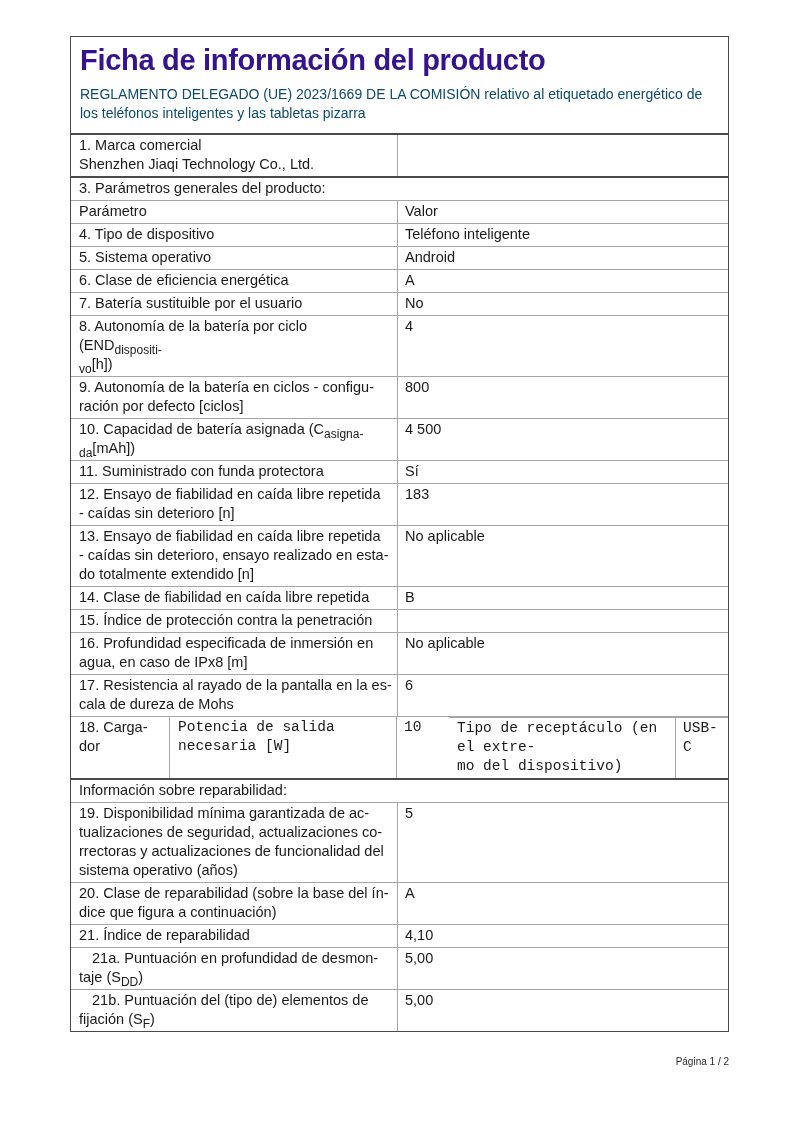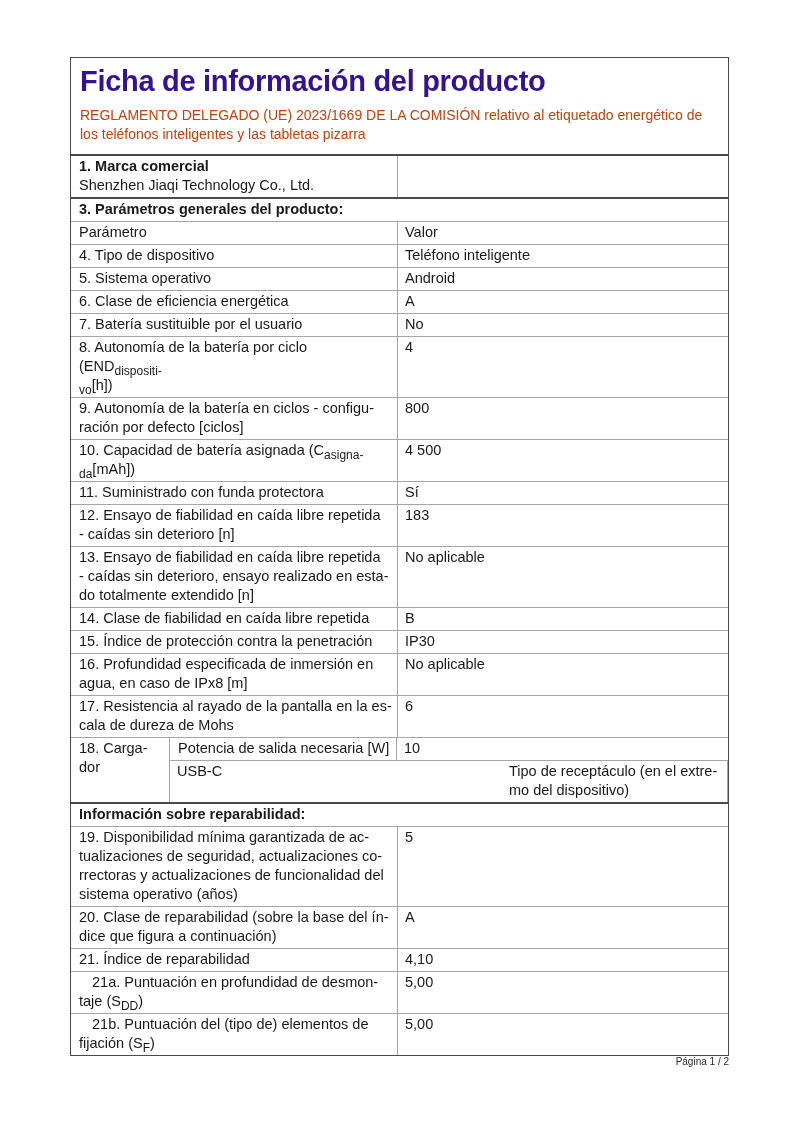--- a/index.html
+++ b/index.html
@@ -1,29 +1,29 @@
 <!DOCTYPE html>
 <html><head>
 <meta charset="utf-8">
 <style>
   html,body{margin:0;padding:0;background:#ffffff;}
   body{width:800px;height:1131px;position:relative;font-family:"Liberation Sans",sans-serif;color:#1a1a1a;overflow:hidden;}
-  .doc{position:absolute;left:70px;top:57px;width:659px;box-sizing:border-box;border:1.5px solid #4a4a4a;background:#fff;}
+  .doc{position:absolute;left:70px;top:36px;width:659px;box-sizing:border-box;border:1.5px solid #4a4a4a;background:#fff;}
   .title-block{padding:7px 6px 10px 9px;}
   .title-block h1{margin:0 0 8px 0;font-size:29px;font-weight:bold;letter-spacing:-0.3px;line-height:1.15;}
-  .subtitle{margin:0;font-size:14px;line-height:19px;color:#c2410c;}
+  .subtitle{margin:0;font-size:14px;line-height:19px;color:#0c4a6e;}
   .row{display:flex;border-top:1px solid #a6a6a6;}
   .row.thick{border-top:2px solid #4a4a4a;}
   .cell{box-sizing:border-box;padding:1px 6px 2px 8px;line-height:19px;font-size:14.5px;}
   .c-label{flex:0 0 327px;border-right:1px solid #a6a6a6;padding-right:4px;}
   .c-value{flex:1;padding-left:7px;}
   .full{flex:1;border-right:none;}
-  .bold{font-weight:bold;}
+  .bold{font-weight:normal;}
   .g-left{flex:0 0 99px;border-right:1px solid #a6a6a6;}
-  .g-stack{flex:1;display:flex;flex-direction:column;}
+  .g-stack{flex:1;display:flex;flex-direction:row;font-family:Liberation Mono, monospace;}
   .g-row{display:flex;flex:1;}
   .g-sep{border-top:1px solid #a6a6a6;}
   .g-mid{flex:0 0 227px;border-right:1px solid #a6a6a6;padding-right:2px;}
   .g-val{flex:1;padding-left:7px;}
   .indent{text-indent:13px;}
   sub{font-size:12px;line-height:0;}
   .page-footer{position:absolute;top:1056px;right:71px;font-size:10px;color:#2b2b2b;}
 </style>
 </head>
 <body>
@@ -86,40 +86,39 @@
       <div class="row">
         <div class="cell c-label">13. Ensayo de fiabilidad en caída libre repetida<br>- caídas sin deterioro, ensayo realizado en esta-<br>do totalmente extendido [n]</div>
         <div class="cell c-value">No aplicable</div>
       </div>
       <div class="row">
         <div class="cell c-label">14. Clase de fiabilidad en caída libre repetida</div>
         <div class="cell c-value">B</div>
       </div>
       <div class="row">
         <div class="cell c-label">15. Índice de protección contra la penetración</div>
-        <div class="cell c-value">IP30</div>
       </div>
       <div class="row">
         <div class="cell c-label">16. Profundidad especificada de inmersión en<br>agua, en caso de IPx8 [m]</div>
         <div class="cell c-value">No aplicable</div>
       </div>
       <div class="row">
         <div class="cell c-label">17. Resistencia al rayado de la pantalla en la es-<br>cala de dureza de Mohs</div>
         <div class="cell c-value">6</div>
       </div>
       <div class="row">
         <div class="cell g-left">18. Carga-<br>dor</div>
         <div class="g-stack">
           <div class="g-row">
             <div class="cell g-mid">Potencia de salida necesaria [W]</div>
             <div class="cell g-val">10</div>
           </div>
           <div class="g-row g-sep">
+            <div class="cell g-mid">Tipo de receptáculo (en el extre-<br>mo del dispositivo)</div>
             <div class="cell g-val">USB-C</div>
-            <div class="cell g-mid">Tipo de receptáculo (en el extre-<br>mo del dispositivo)</div>
           </div>
         </div>
       </div>
       <div class="row thick">
         <div class="cell full bold">Información sobre reparabilidad:</div>
       </div>
       <div class="row">
         <div class="cell c-label">19. Disponibilidad mínima garantizada de ac-<br>tualizaciones de seguridad, actualizaciones co-<br>rrectoras y actualizaciones de funcionalidad del<br>sistema operativo (años)</div>
         <div class="cell c-value">5</div>
       </div>

